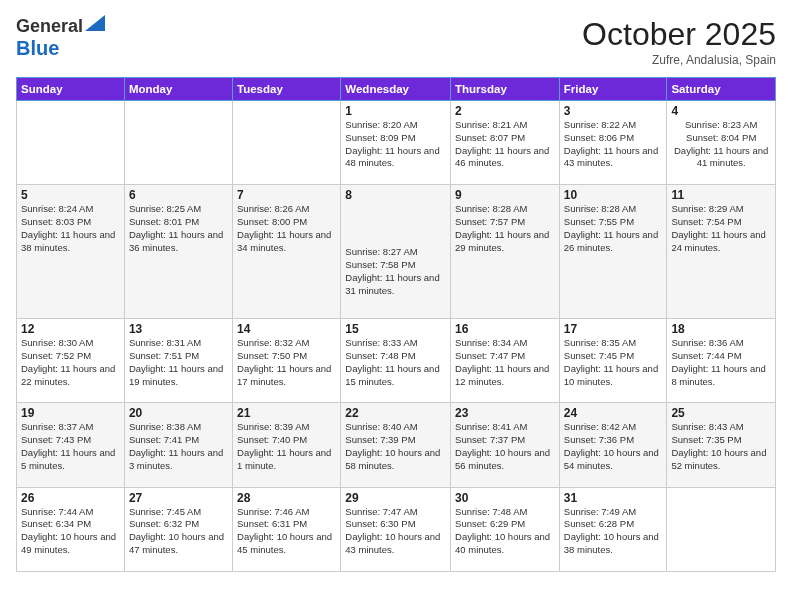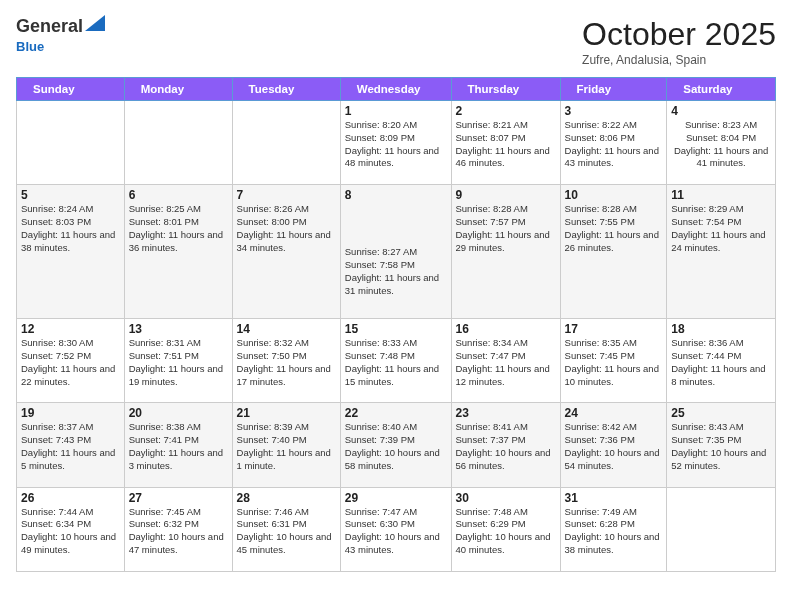--- a/index.html
+++ b/index.html
@@ -23,41 +23,42 @@
       align-items: flex-start;
       margin-bottom: 10px;
     }
     .logo {
       display: flex;
       align-items: center;
     }
     .logo-general { color: #333; }
     .logo-blue { color: #1a6bbf; }
     .title-block {
+      text-align: right;
     }
     .month-title {
       font-size: 32px;
       font-weight: normal;
       color: #222;
     }
     .location {
       font-size: 12px;
       color: #555;
     }
     .calendar {
       width: 100%;
       border-collapse: collapse;
       flex: 1;
     }
     .calendar th {
-      background: #8b5cf6;
+      background: #6d28d9;
       color: #fff;
       font-size: 11.5px;
       font-weight: bold;
-      padding: 5px 16px;
+      padding: 5px 4px;
       text-align: left;
       border: 1px solid #5a9ad5;
     }
     .calendar td {
       border: 1px solid #ccc;
       vertical-align: top;
       padding: 3px 4px;
       width: 113px;
       min-height: 80px;
       background: #fff;
@@ -90,21 +91,21 @@
 <div class="page">
   <div class="header">
     <div class="logo">
       <div>
         <div style="display:flex; align-items:center;">
           <span class="logo-general" style="font-size:18px; font-weight:bold; color:#333;">General</span>
           <svg width="20" height="16" viewBox="0 0 20 16" style="margin-left:2px; margin-top:-8px;">
             <polygon points="0,16 20,0 20,16" fill="#1a6bbf"></polygon>
           </svg>
         </div>
-        <span class="logo-blue" style="font-size:13px; font-weight:bold; color:#1a6bbf;">Blue</span>
+        <span class="logo-blue" style="font-size:20px; font-weight:bold; color:#1a6bbf;">Blue</span>
       </div>
     </div>
     <div class="title-block">
       <div class="month-title">October 2025</div>
       <div class="location">Zufre, Andalusia, Spain</div>
     </div>
   </div>
 
   <table class="calendar">
     <thead>

